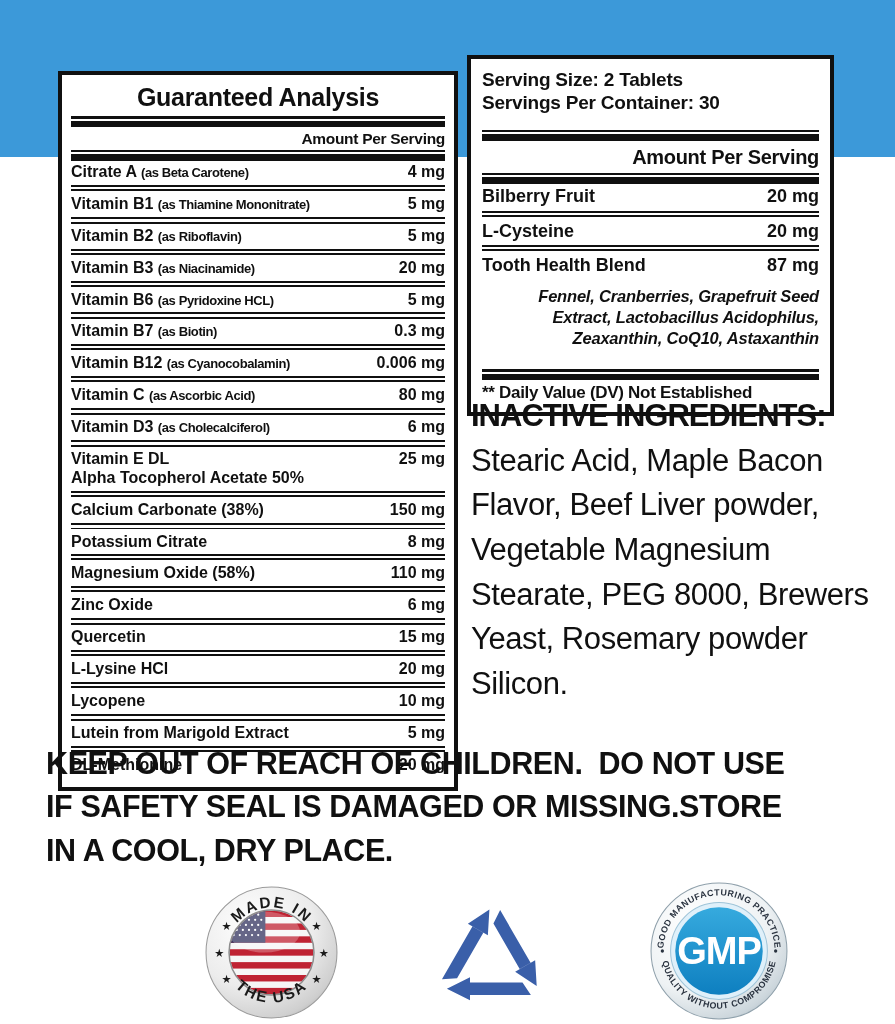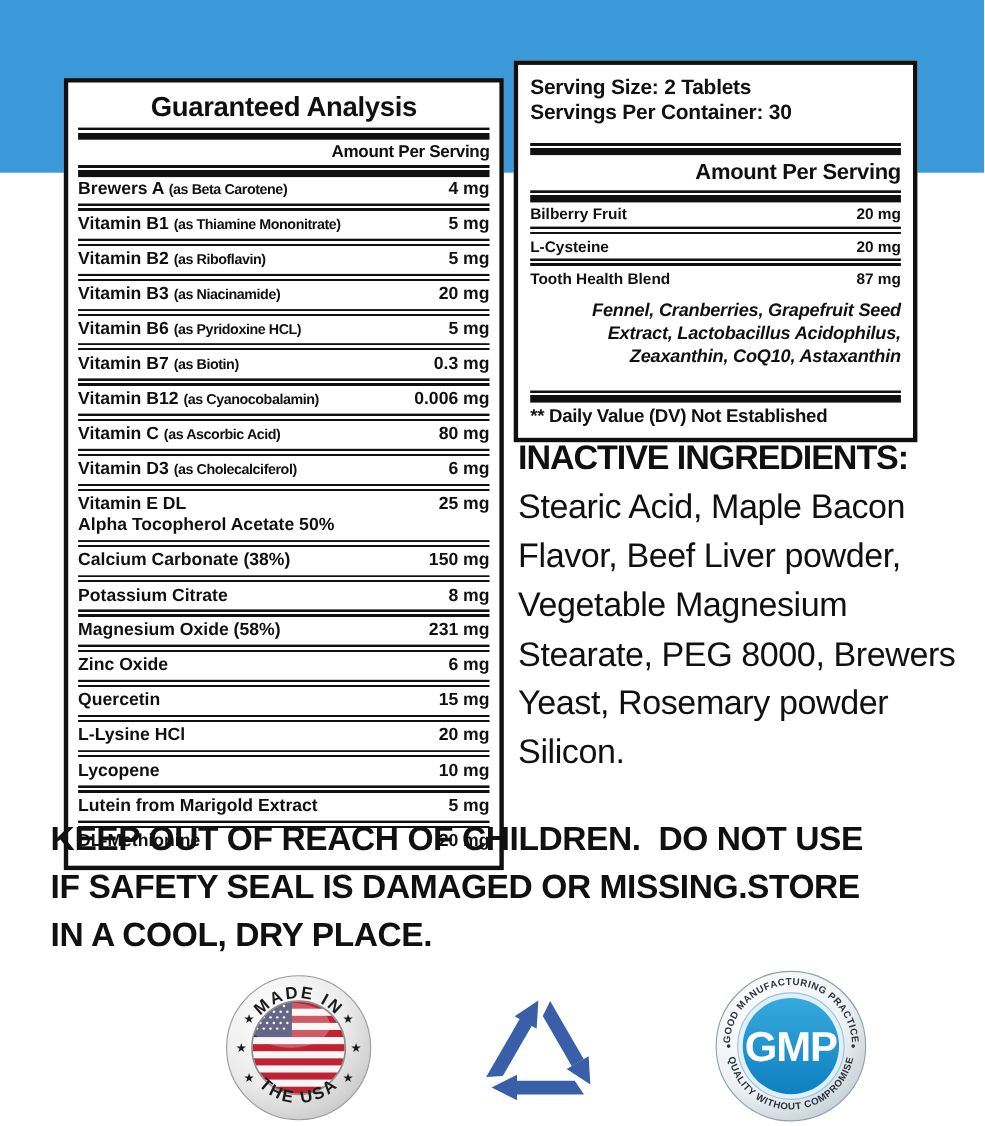--- a/index.html
+++ b/index.html
@@ -23,21 +23,21 @@
   .t-row { display:flex; justify-content:space-between; align-items:flex-start; padding:2px 0 3px; line-height:1.18; }
   .t-row + .t-row { padding-top:10px;
     background-image:linear-gradient(to bottom,#101010 0px,#101010 2px,transparent 2px,transparent 4.5px,#101010 4.5px,#101010 6.5px,transparent 6.5px);
     background-repeat:no-repeat; background-size:100% 7px; }
   .ga-box .t-row { font-size:16px; font-weight:700; }
   .ga-detail { font-size:13px; letter-spacing:-0.4px; }
   .ga-name2 { font-size:16px; }
   .t-amount { white-space:nowrap; font-weight:700; }
 
   .sf-serving { font-size:19px; font-weight:800; line-height:1.22; letter-spacing:-0.2px; }
-  .sf-box .t-row { font-size:14px; font-weight:700; }
+  .sf-box .t-row { font-size:18px; font-weight:700; }
   .sf-blend { font-style:italic; font-weight:700; font-size:16.5px; line-height:1.28; margin:7px 0 20px 14px; letter-spacing:-0.2px;text-align:right; }
   .sf-footnote { font-size:17px; font-weight:800; margin-top:3px; letter-spacing:-0.3px; }
 
   
   .inactive { position:absolute; left:471px; top:394px; width:399px; font-size:31px; line-height:1.44; letter-spacing:-0.4px; margin:0; }
   .inactive-heading { font-weight:800; letter-spacing:-1px; }
 
   
   .warning { position:absolute; left:46px; top:742px; width:815px; font-size:30.5px; font-weight:800; line-height:1.42; letter-spacing:-0.4px; }
 
@@ -59,21 +59,21 @@
 
   <section class="panel ga-box">
     <h1 class="ga-title">Guaranteed Analysis</h1>
     <div class="rule-thick"></div>
     <div class="colhead">Amount Per Serving</div>
     <div class="rule-thick"></div>
     <div>
 
         <div class="t-row">
           <div class="t-name">
-            <span>Brewers A</span>
+            <span>Citrate A</span>
             <span class="ga-detail">(as Beta Carotene)</span>
             
           </div>
           <div class="t-amount">4 mg</div>
         </div>
 
         <div class="t-row">
           <div class="t-name">
             <span>Vitamin B1</span>
             <span class="ga-detail">(as Thiamine Mononitrate)</span>
@@ -171,21 +171,21 @@
           </div>
           <div class="t-amount">8 mg</div>
         </div>
 
         <div class="t-row">
           <div class="t-name">
             <span>Magnesium Oxide (58%)</span>
             
             
           </div>
-          <div class="t-amount">231 mg</div>
+          <div class="t-amount">110 mg</div>
         </div>
 
         <div class="t-row">
           <div class="t-name">
             <span>Zinc Oxide</span>
             
             
           </div>
           <div class="t-amount">6 mg</div>
         </div>

